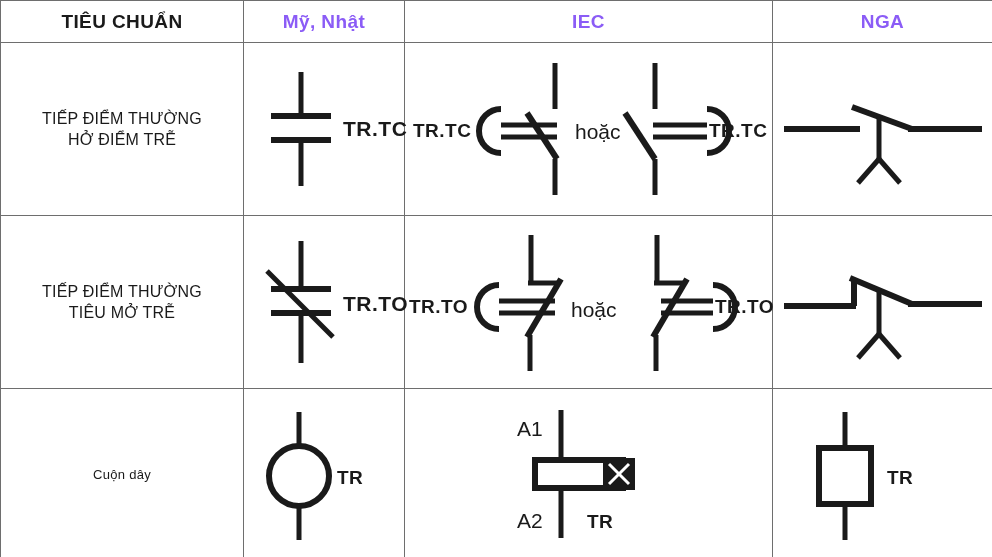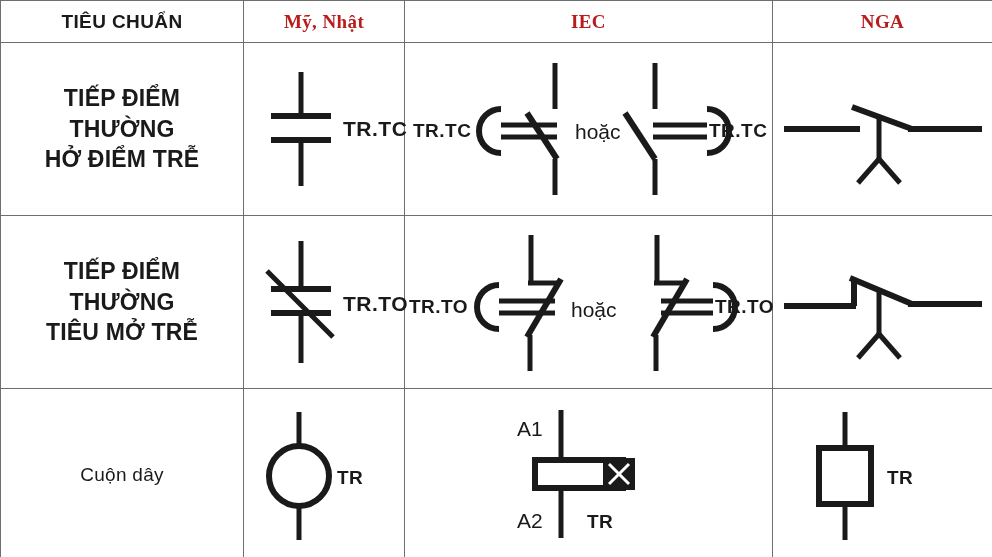--- a/index.html
+++ b/index.html
@@ -39,33 +39,33 @@
   col.c-us   { width: 161px; }
   col.c-iec  { width: 368px; }
   col.c-nga  { width: 220px; }
 
   .head-label {
     font-size: 19px;
     font-weight: 700;
     letter-spacing: .4px;
     color: #1a1a1a;
   }
-  .head-label.accent { color: #b91c1c; font-family: Liberation Serif, serif; }
+  .head-label.accent { color: #8b5cf6; }
 
   .row-label {
-    font-size: 23px;
-    font-weight: 700;
+    font-size: 16px;
+    font-weight: 400;
     line-height: 1.32;
     letter-spacing: .2px;
     padding: 0 8px;
     color: #1a1a1a;
   }
   .row-label.normal-case {
     font-weight: 400;
-    font-size: 19px;
+    font-size: 13px;
     letter-spacing: .3px;
   }
 
   .cell-inner {
     width: 100%;
     height: 172px;
     display: flex;
     align-items: center;
     justify-content: center;
   }

